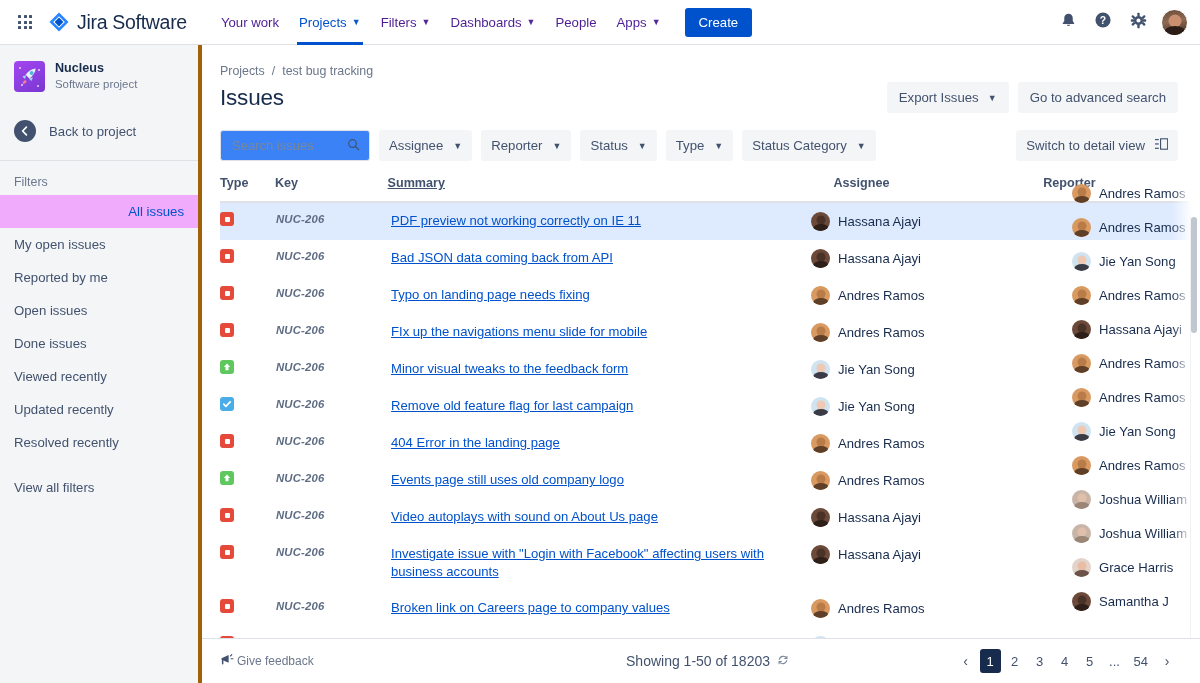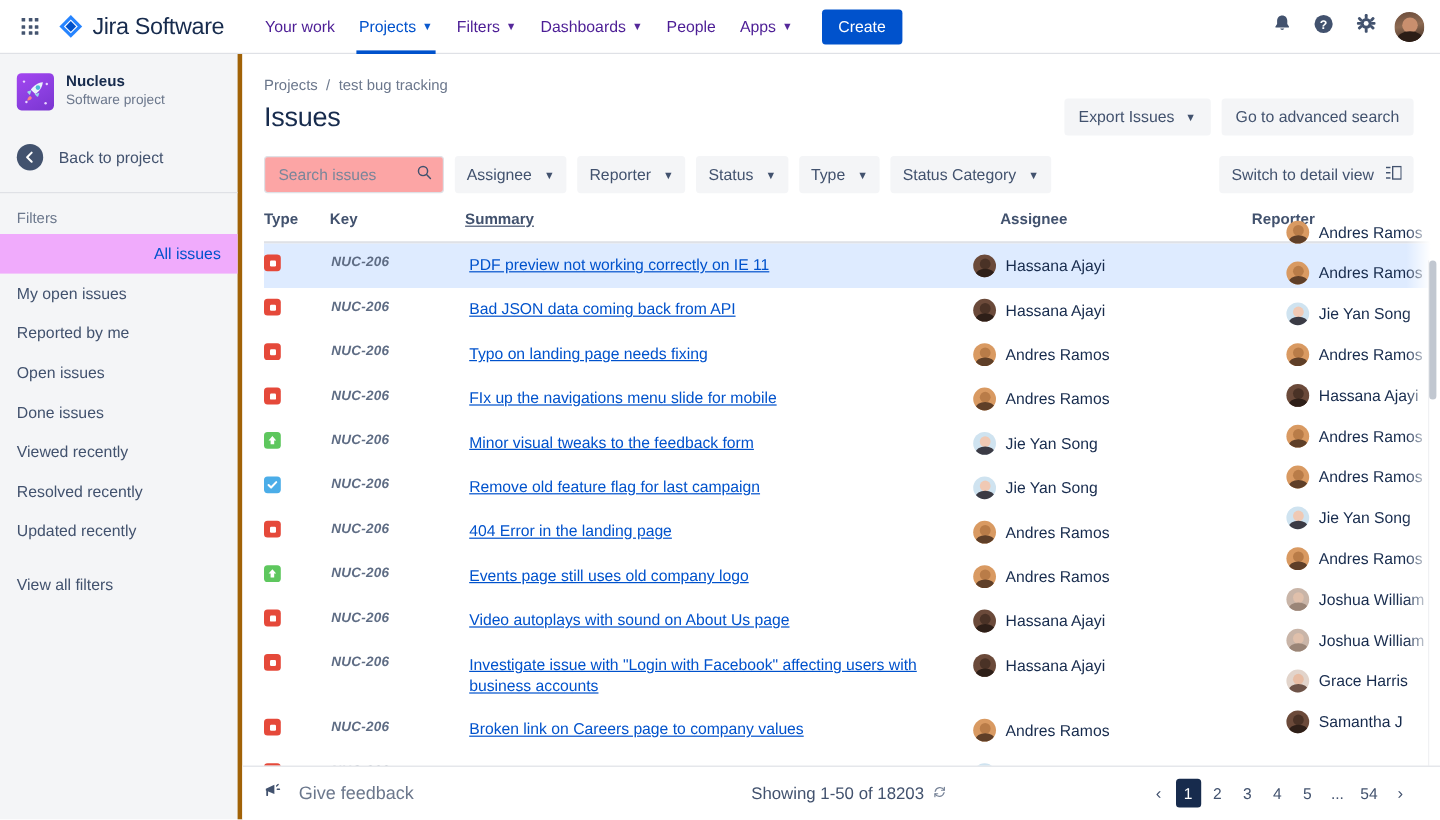--- a/index.html
+++ b/index.html
@@ -110,21 +110,21 @@
   h1.pagetitle { font-size:22.5px; font-weight:500; color:#172b4d; margin:0; letter-spacing:-0.2px; }
   .titleactions { margin-left:auto; display:flex; gap:9px; }
   .gbtn {
     background:#f4f5f7; border:none; border-radius:3px; color:#42526e;
     font-size:13.2px; padding:8px 12px; cursor:pointer; font-family:inherit;
     display:flex; align-items:center; gap:9px; white-space:nowrap;
   }
 
   .filterbar { display:flex; align-items:center; margin-top:17px; gap:9px; padding-right:22px; }
   .fsearch {
-    width:150px; height:31px; border:1px solid #dfe1e6; border-radius:3px; background:#fca5a5;
+    width:150px; height:31px; border:1px solid #dfe1e6; border-radius:3px; background:#3b82f6;
     display:flex; align-items:center; padding:0 9px;
   }
   .fsearch input { border:none; outline:none; font-size:13px; font-family:inherit; width:100%; color:#172b4d; background:transparent; }
   .fsearch input::placeholder { color:#7a869a; }
   .fbtn {
     background:#f4f5f7; border:none; border-radius:3px; color:#42526e; font-size:13.2px;
     height:31px; padding:0 10px; cursor:pointer; font-family:inherit;
     display:flex; align-items:center; gap:10px; white-space:nowrap;
   }
   .fbtn .caret { font-size:9px; }
@@ -191,21 +191,21 @@
   #vscroll { position:absolute; right:2px; top:172px; width:8px; height:462px; }
   #vscroll .track { position:absolute; inset:0; background:#fff; border-left:1px solid #f0f1f3; }
   #vscroll .thumb { position:absolute; top:0; left:1px; width:6px; height:116px; background:#c1c7d0; border-radius:3px; }
 
   
   #footer {
     position:absolute; left:0; right:0; bottom:0; height:45px;
     border-top:1px solid #dfe1e6; background:#fff;
     display:flex; align-items:center; padding:0 22px 0 18px;
   }
-  .feedback { display:flex; align-items:center; gap:14px; font-size:15px; color:#6b778c; cursor:pointer; }
+  .feedback { display:flex; align-items:center; gap:2px; font-size:12px; color:#6b778c; cursor:pointer; }
   .showing { position:absolute; left:50%; transform:translateX(-46%); font-size:14px; color:#42526e; display:flex; align-items:center; gap:7px; }
   .pager { margin-left:auto; display:flex; align-items:center; gap:3px; }
   .pg {
     min-width:22px; height:24px; padding:0 5px; display:flex; align-items:center; justify-content:center;
     font-size:13px; color:#42526e; border-radius:3px; cursor:pointer;
   }
   .pg.cur { background:#172b4d; color:#fff; font-weight:400; min-width:21px; border-radius:3px; }
   .pg.arrow { color:#42526e; font-size:14px; }
   .pg.dots { color:#42526e; cursor:default; }
 </style>
@@ -350,24 +350,24 @@
     <div class="sb-item">
         <span>Open issues</span>
       </div>
     <div class="sb-item">
         <span>Done issues</span>
       </div>
     <div class="sb-item">
         <span>Viewed recently</span>
       </div>
     <div class="sb-item">
+        <span>Updated recently</span>
+      </div>
+    <div class="sb-item">
         <span>Resolved recently</span>
-      </div>
-    <div class="sb-item">
-        <span>Updated recently</span>
       </div>
     <div class="sb-gap"></div>
     <div class="sb-item">
         <span>View all filters</span>
       </div>
   </div>
 
   <div id="main">
     <div id="maininner">
 

